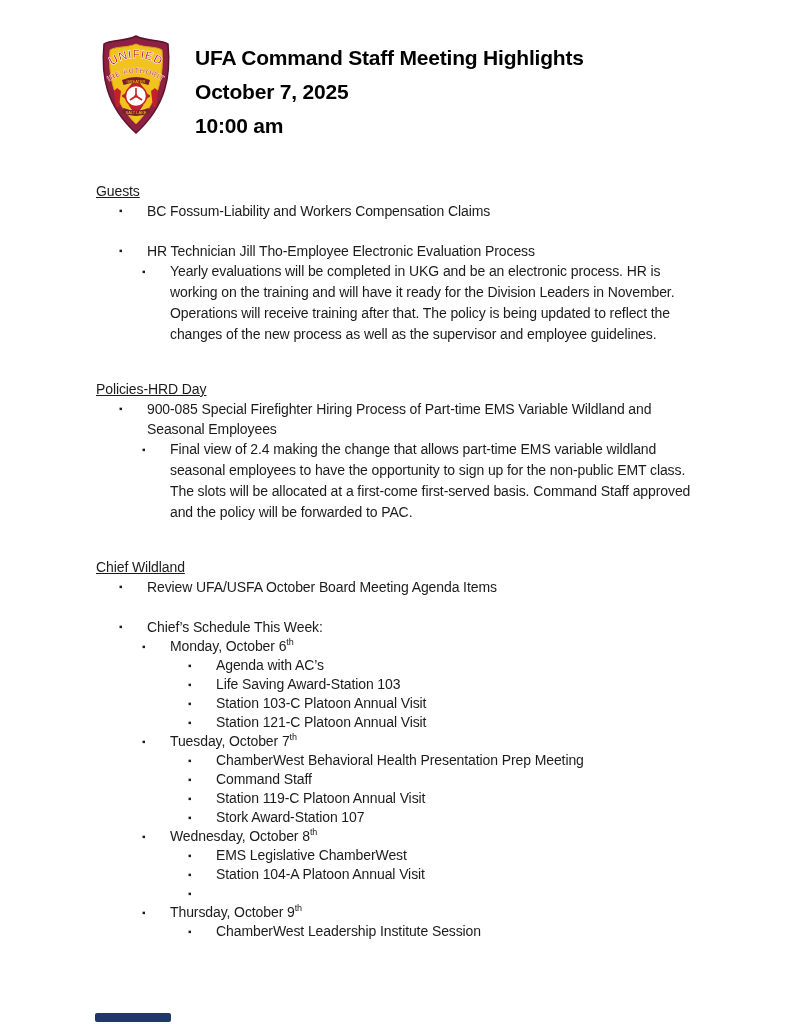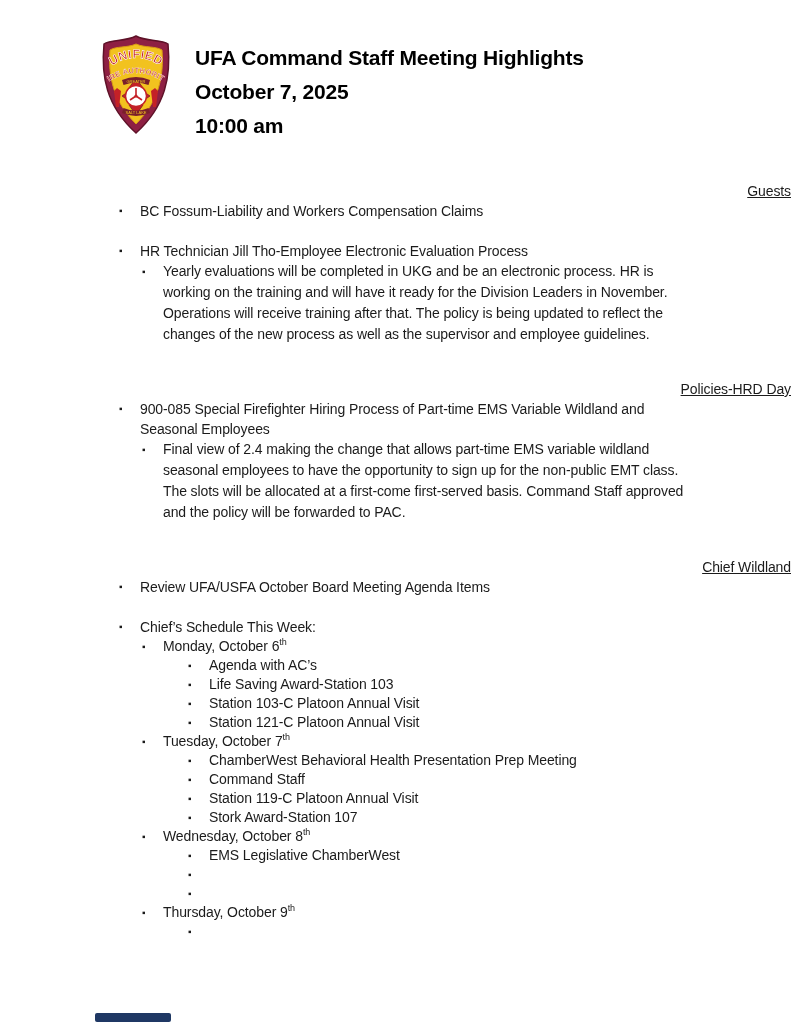--- a/index.html
+++ b/index.html
@@ -18,27 +18,26 @@
   .logo-wrap { width:82px; height:102px; flex:none; }
   .title-block { margin-top:7px; font-weight:bold; font-size:21px; line-height:34px; color:#000000; letter-spacing:-0.2px; }
 
   
   .doc-body { margin-top:38px; font-size:14px; letter-spacing:-0.1px; }
   .section-heading {
     margin:34px 0 0 96px;
     text-decoration:underline;
     line-height:20px;
     font-size:14px;
-    text-align:right;
   }
   .section-heading.first { margin-top:0; }
 
   .li { display:flex; line-height:20px; }
   .li .bullet { width:21px; flex:none; font-size:10px; line-height:inherit; }
-  .li .txt { max-width:532px; }
+  .li .txt { max-width:532px;margin-left:7px; }
   .lvl1 { margin-left:119px; }
   .lvl2 { margin-left:142px; }
   .lvl3 { margin-left:188px; }
   .li.para { line-height:21px; }
   .li.para .txt { max-width:527px; }
   .li.gap { margin-top:20px; }
   .lvl3, .sched { line-height:19px; }
   sup { font-size:9px; line-height:0; vertical-align:super; }
 
   
@@ -172,27 +171,29 @@
       <div class="li lvl2 sched">
         <span class="bullet">▪</span>
         <span class="txt">Wednesday, October 8<sup>th</sup></span>
       </div>
       <div class="li lvl3">
         <span class="bullet">▪</span>
         <span class="txt">EMS Legislative ChamberWest</span>
       </div>
       <div class="li lvl3">
         <span class="bullet">▪</span>
+        <span class="txt">Station 104-A Platoon Annual Visit</span>
       </div>
       <div class="li lvl3">
         <span class="bullet">▪</span>
       </div>
       <div class="li lvl2 sched">
         <span class="bullet">▪</span>
         <span class="txt">Thursday, October 9<sup>th</sup></span>
       </div>
       <div class="li lvl3">
         <span class="bullet">▪</span>
+        <span class="txt">ChamberWest Leadership Institute Session</span>
       </div>
     </div>
 
   <div class="footer-bar"></div>
 </div>
 
 </body></html>

